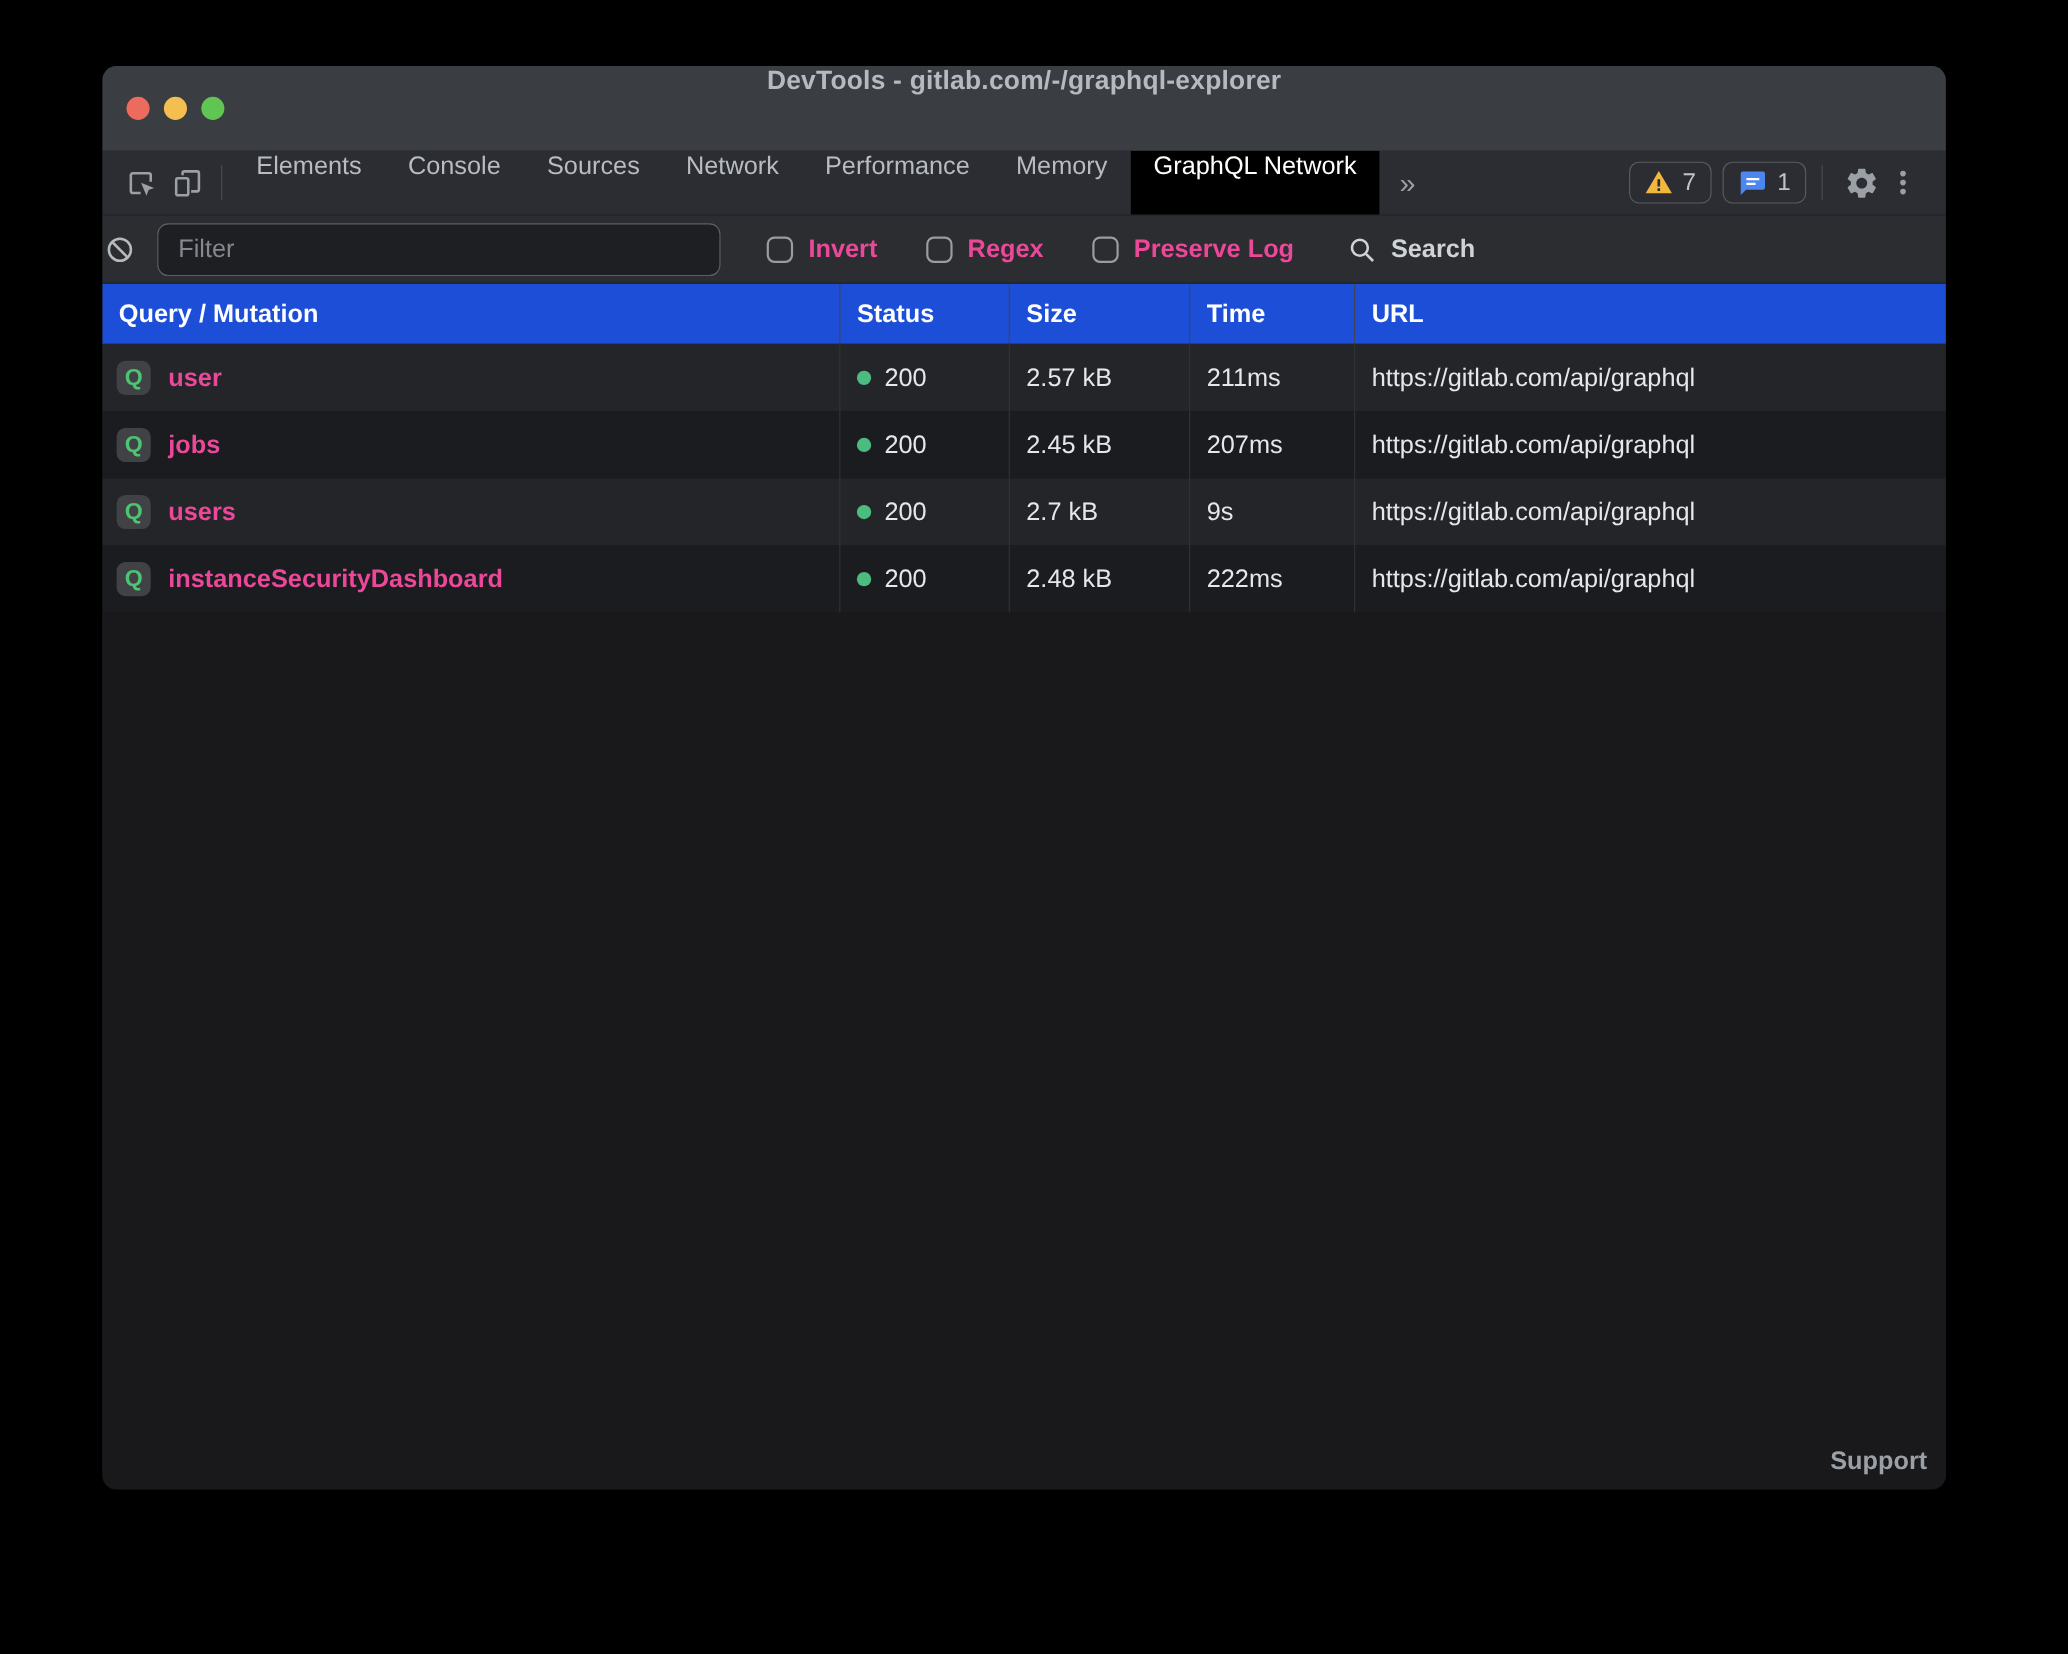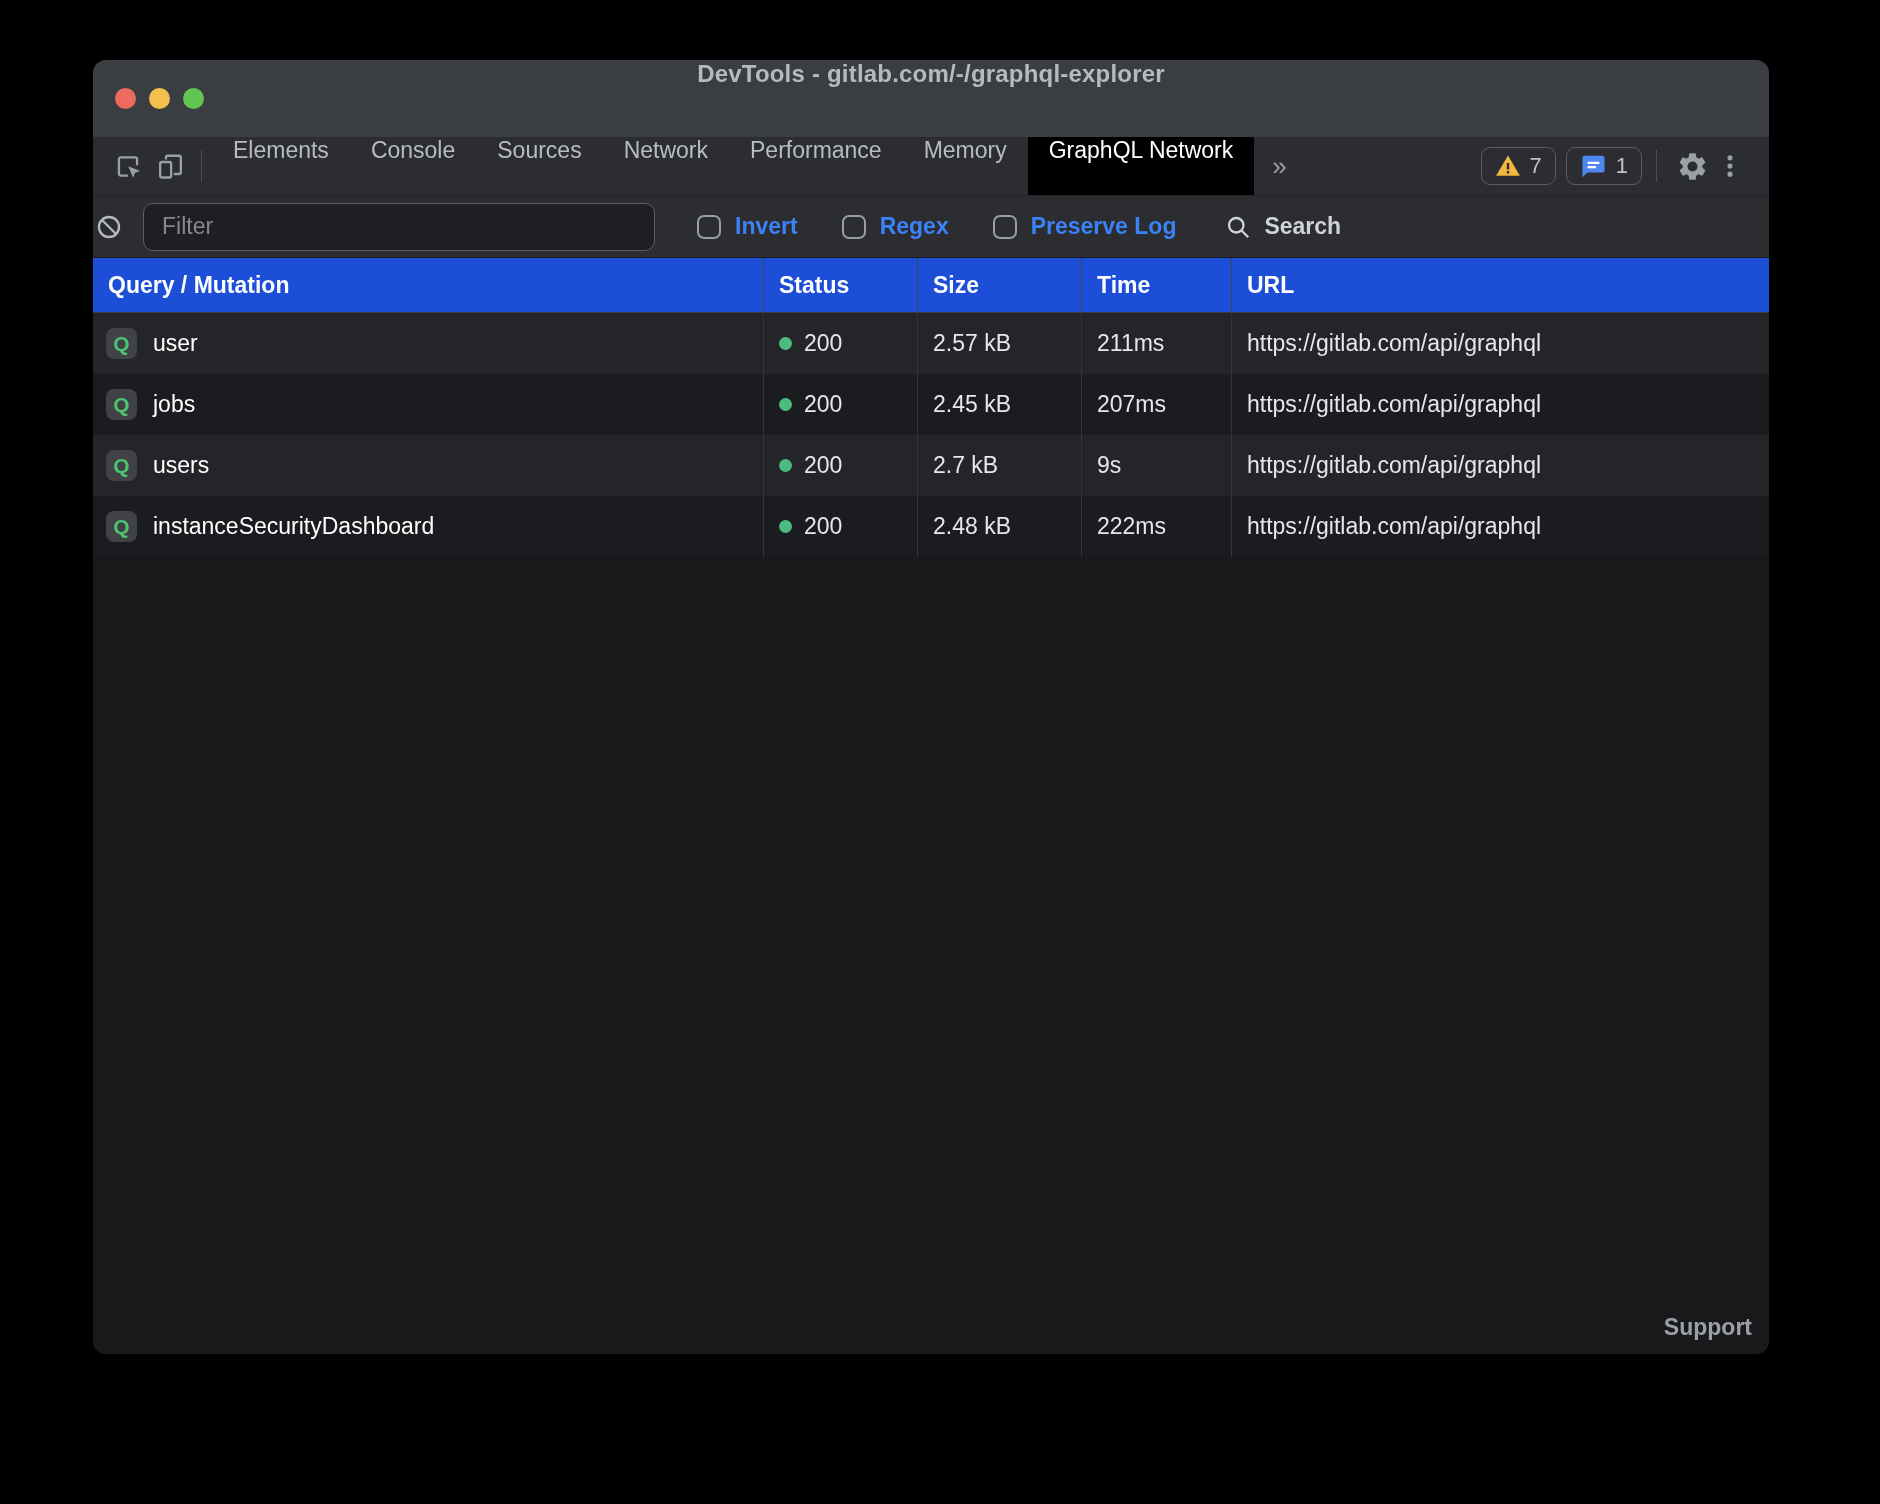--- a/index.html
+++ b/index.html
@@ -81,21 +81,21 @@
     padding:0 18px;
     font-family:"Liberation Sans", sans-serif;
     outline:none;
   }
   .filterinput::placeholder { color:#85898f; }
   .cb { display:flex; align-items:center; gap:14px; margin-left:44px; cursor:pointer; }
   .cbbox {
     width:24px; height:24px; border:2.5px solid #989da3; border-radius:7px;
     background:transparent; flex:0 0 24px;
   }
-  .cblabel { font-size:23px; font-weight:600; color:#3b82f6; white-space:nowrap; }
+  .cblabel { font-size:23px; font-weight:600; color:#ec4899; white-space:nowrap; }
   .searchbtn { display:flex; align-items:center; gap:12px; margin-left:48px; color:#cfd2d6; cursor:pointer; }
   .searchbtn .cblabel { color:#cfd2d6; }
   
   .thead {
     height:55px; flex:0 0 55px;
     background:#1d4ed8;
     display:flex; align-items:stretch;
     border-bottom:1px solid #3a3b3f;
     font-weight:bold; font-size:23px; color:#fdfdfd;
   }
@@ -113,21 +113,21 @@
   .row.r-odd { background:#242529; }
   .row.r-even { background:#1b1c1f; }
   .cell { display:flex; align-items:center; padding:0 15px; border-right:1px solid #323438; overflow:hidden; white-space:nowrap; }
   .cell.col-query { padding-left:13px; gap:16px; }
   .qbadge {
     width:31px; height:31px; flex:0 0 31px;
     background:#414246; border-radius:8px;
     display:flex; align-items:center; justify-content:center;
     color:#4cc472; font-weight:bold; font-size:21px;
   }
-  .qname { font-weight:normal; color:#ffffff; }
+  .qname { font-weight:bold; color:#ec4899; }
   .statusdot { width:13px; height:13px; border-radius:50%; background:#4cbb7f; margin-right:12px; flex:0 0 13px; }
   .celltext { color:#e6e7e9; }
   .empty { flex:1; background:#19191c; }
   .support {
     position:absolute; right:17px; bottom:13px;
     font-size:23px; font-weight:bold; color:#9aa0a6;
     cursor:pointer;
   }
 </style>
 </head>

